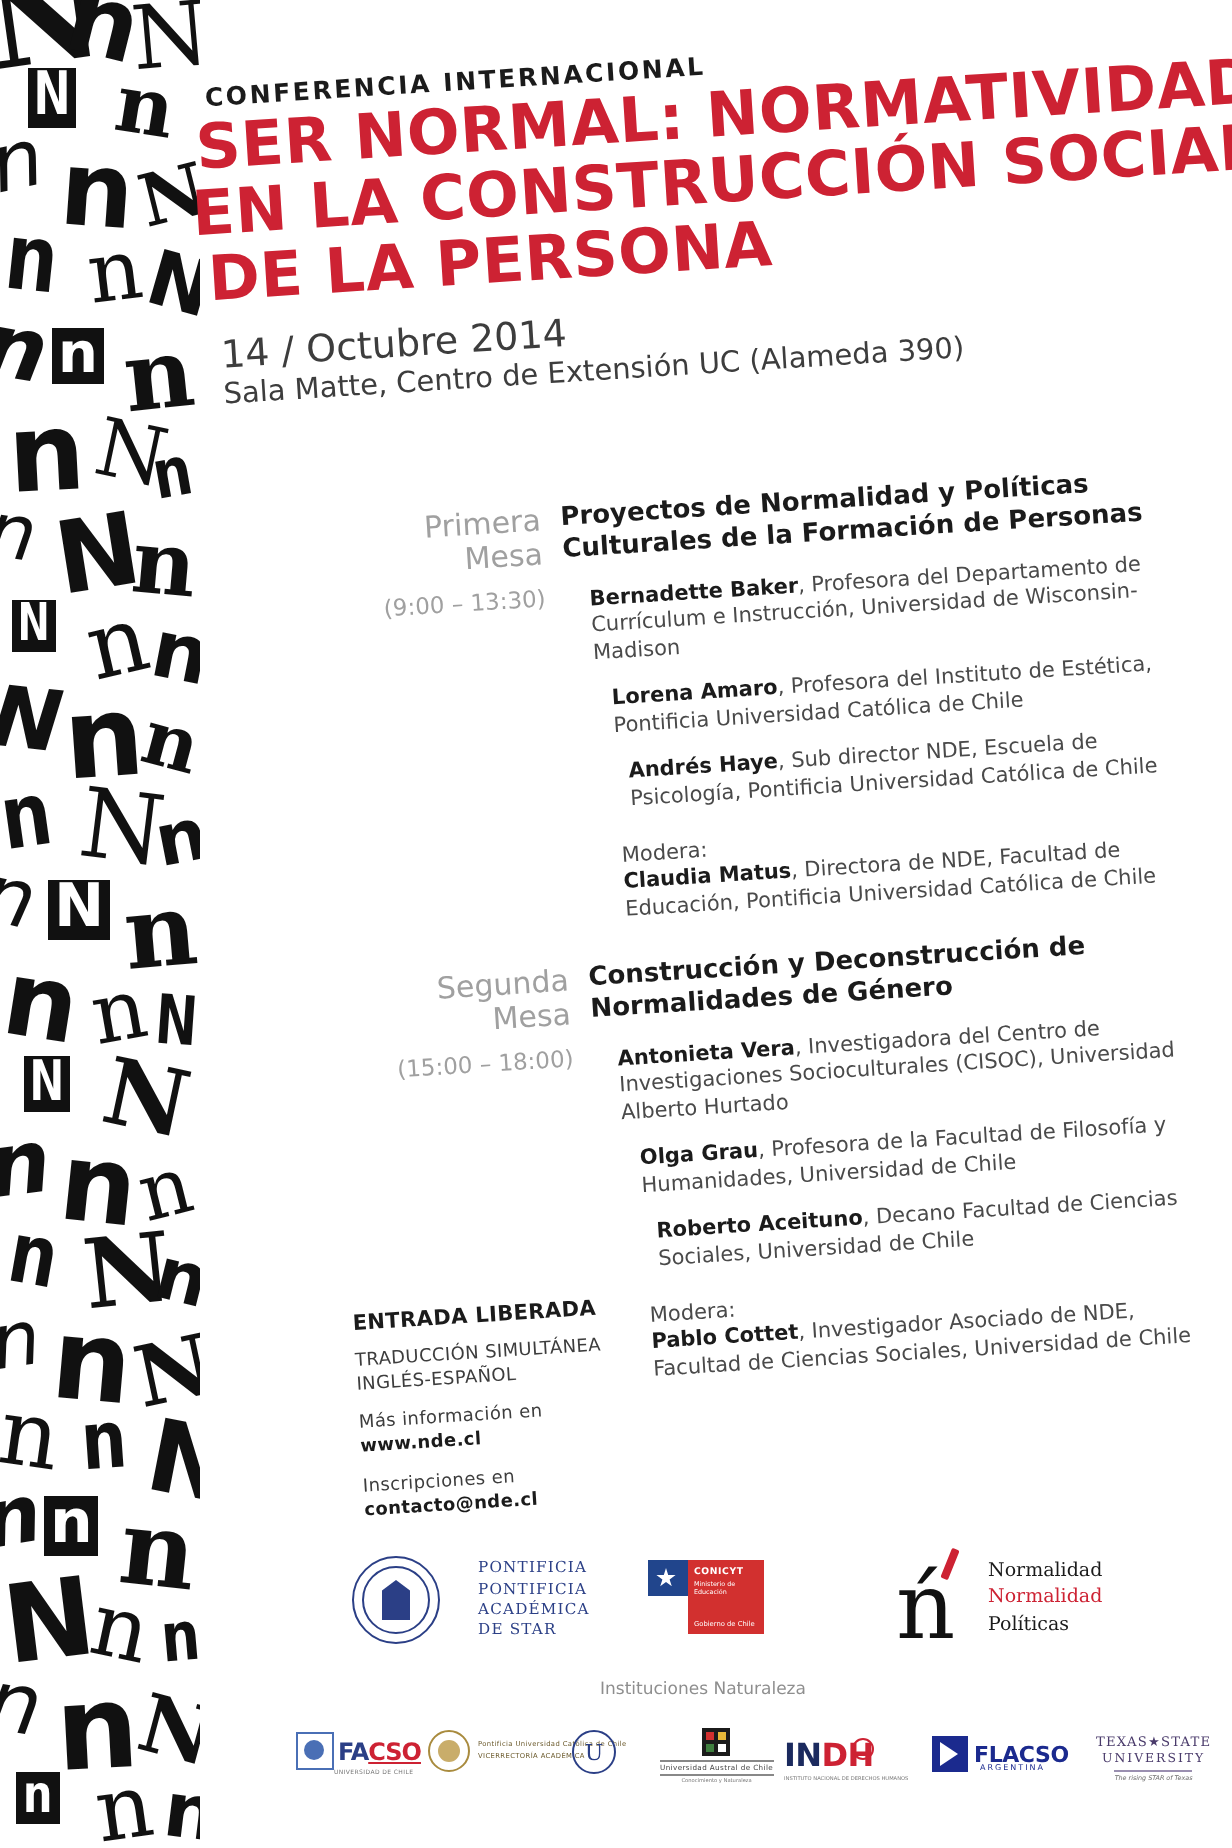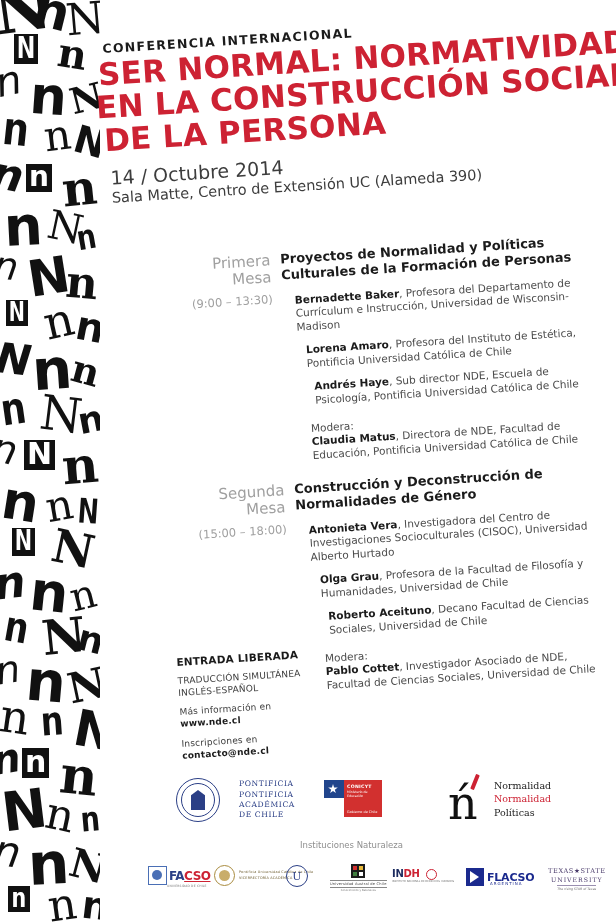--- a/index.html
+++ b/index.html
@@ -124,21 +124,21 @@
 
   #uach{left:182px;top:2px;flex-direction:column;align-items:center;}
   .uach-mark{width:14px;height:14px;background:#1b1b1b;position:relative;}
   .uach-mark:after{content:"";position:absolute;left:2px;top:2px;width:4px;height:4px;
       background:#d2302f;box-shadow:6px 0 0 #e8b93a,0 6px 0 #3f7f3f,6px 6px 0 #ffffff;}
   .uach-t{font-size:3.6px;color:#444;margin-top:2px;border-top:.4px solid #888;
       border-bottom:.4px solid #888;padding:1px 0;letter-spacing:.2px;}
   .uach-s{font-size:2.6px;color:#777;margin-top:1px;}
 
   #indh{left:244px;top:6px;flex-direction:column;align-items:flex-start;}
-  .indh-w{font-size:10px;font-weight:700;color:#1b2a5e;letter-spacing:-.3px;}
+  .indh-w{font-size:16px;font-weight:700;color:#1b2a5e;letter-spacing:-.3px;}
   .indh-w .red{color:#cd2233;}
   .indh-dot{position:absolute;left:34px;top:1px;width:9px;height:9px;border-radius:50%;
       border:1.4px solid #cd2233;}
   .indh-sub{font-size:2.6px;color:#777;line-height:1.5;margin-top:1px;}
 
   #flacso{left:318px;top:6px;}
   .flacso-box{width:18px;height:18px;background:#1b2a8e;position:relative;flex:0 0 auto;}
   .flacso-box:after{content:"";position:absolute;left:4px;top:3px;width:0;height:0;
       border-left:9px solid #ffffff;border-top:6px solid transparent;
       border-bottom:6px solid transparent;}
@@ -278,21 +278,21 @@
 </div>
 
 <div id="sponsor-row">
 
   <div class="sponsor" id="puc-logo">
     <div class="puc-seal"></div>
     <div class="puc-text">
       <span>PONTIFICIA</span><br>
       <span>PONTIFICIA</span><br>
       <span>ACADÉMICA</span><br>
-      <span>DE CHILE</span>
+      <span>DE STAR</span>
     </div>
   </div>
 
   <div class="sponsor" id="conicyt-logo">
     <div class="flag">
       <div class="blue"></div>
       <div class="star"></div>
       <div class="white"></div>
       <div class="red"></div>
       <div class="cn">CONICYT</div>

